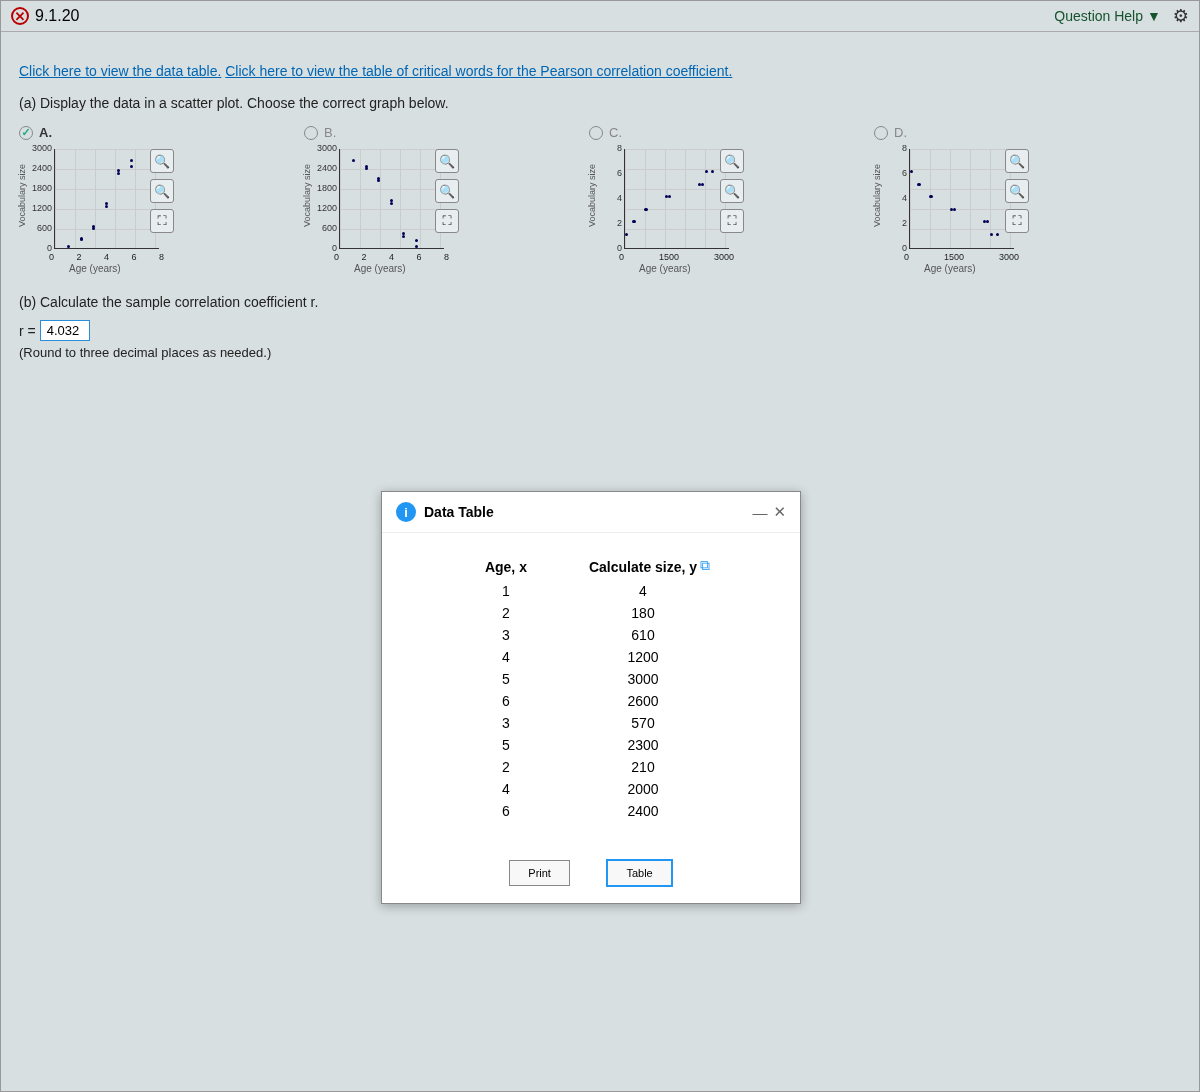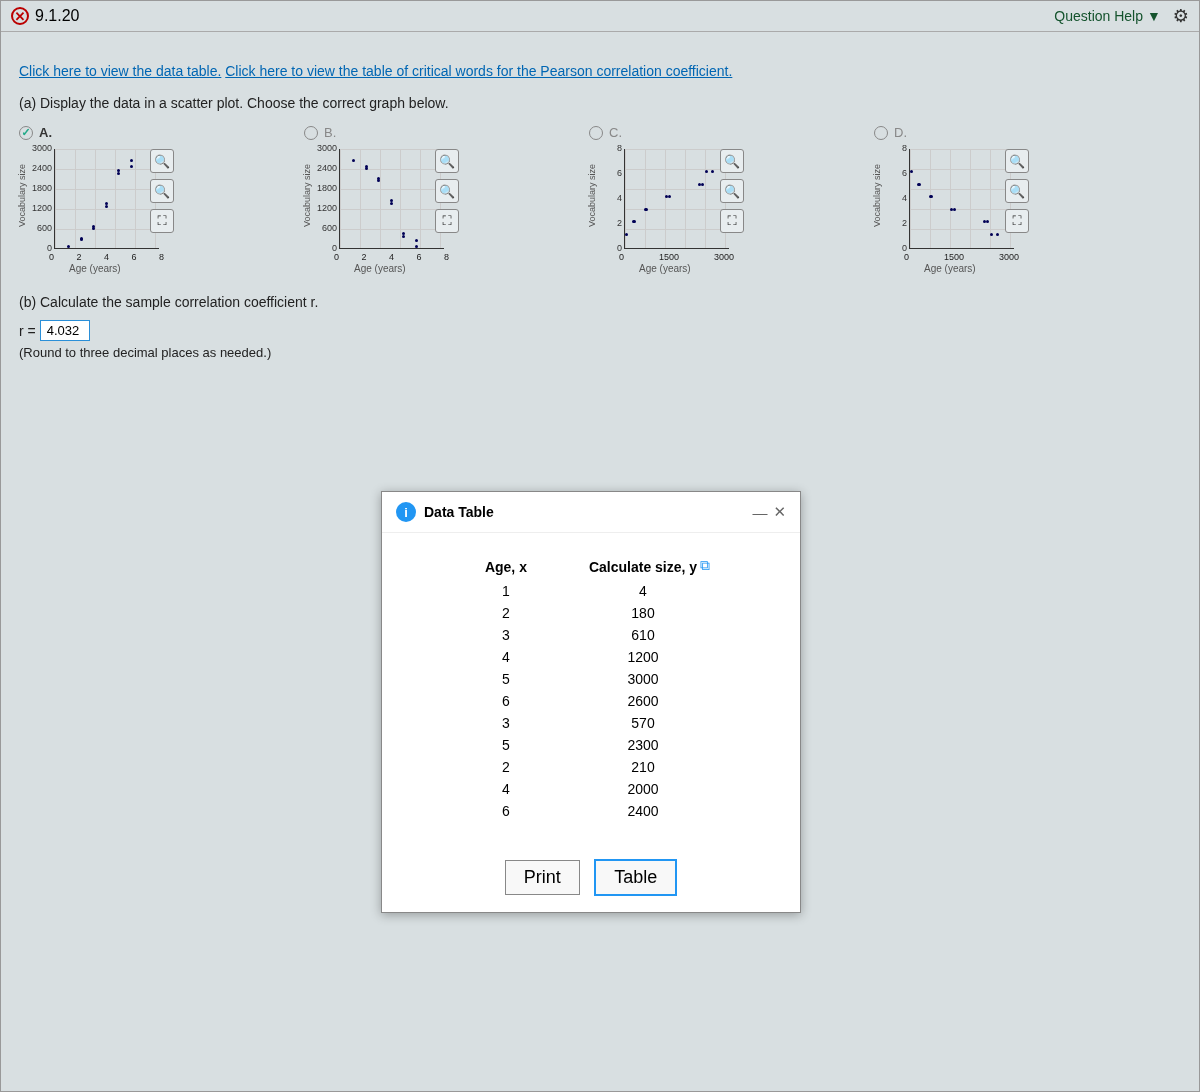--- a/index.html
+++ b/index.html
@@ -242,22 +242,22 @@
   cursor: pointer;
 }
 .modal-footer {
   padding: 16px;
   text-align: center;
 }
 .modal-btn {
   padding: 6px 18px;
   border: 1px solid #888;
   background: #f8f8f8;
-  font-size: 18px;
-  margin: 0 5px;
+  font-size: 11px;
+  margin: 0 16px;
   cursor: pointer;
 }
 .modal-btn.done { border: 2px solid #2196f3; }
 </style>
 </head>
 <body>
 
 <div class="main-container">
   <div class="header-bar">
     <div class="header-left">

